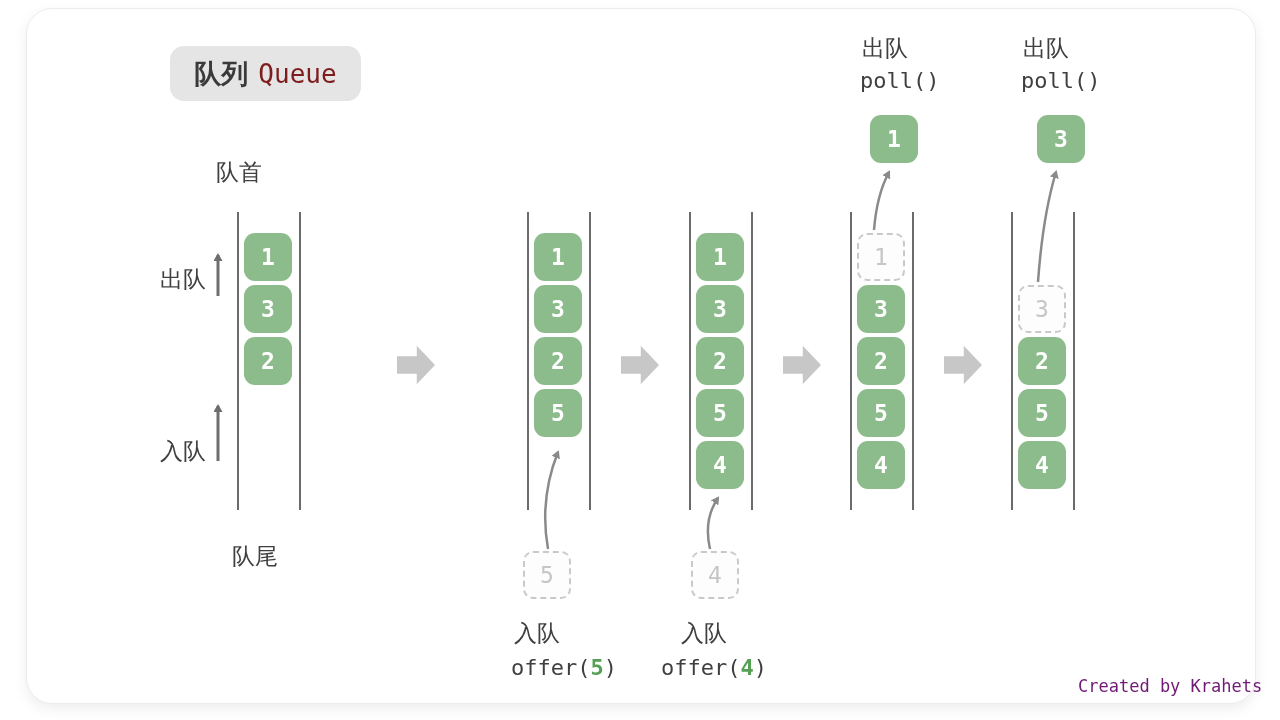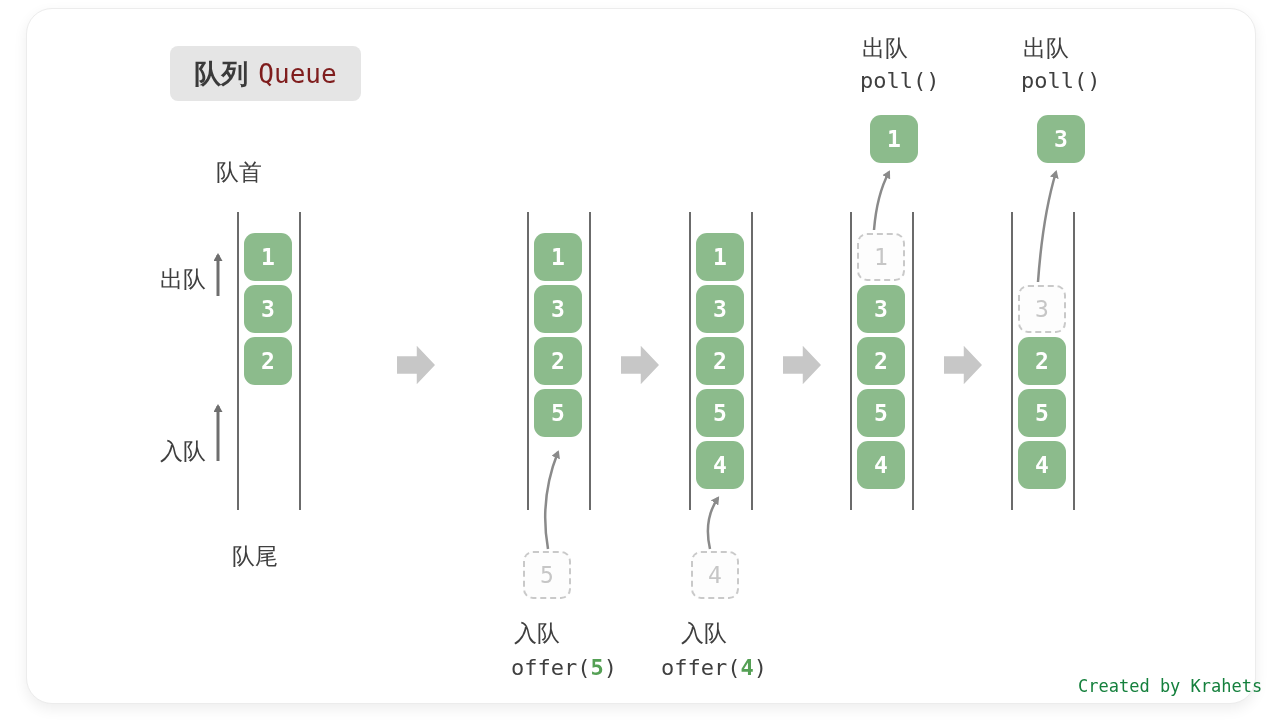--- a/index.html
+++ b/index.html
@@ -9,21 +9,21 @@
   .canvas { position: absolute; left: 0; top: 0; width: 1280px; height: 720px; }
 
   .card {
     position: absolute; left: 26px; top: 8px; width: 1230px; height: 696px;
     background: #ffffff; border: 1px solid #ececec; border-radius: 26px;
     box-shadow: 0 5px 14px rgba(0,0,0,0.07);
   }
 
   .badge {
     position: absolute; left: 170px; top: 46px; width: 191px; height: 55px;
-    background: #e5e5e5; border-radius: 8px;
+    background: #e5e5e5; border-radius: 14px;
     display: flex; align-items: center; justify-content: center; gap: 10px;
   }
   .badge .zh { font-weight: bold; font-size: 27px; color: #3a3a3a; }
   .badge .en { font-family: "DejaVu Sans Mono", "Liberation Mono", monospace; font-size: 26px; color: #7f1d1d; }
 
   .cn-label { position: absolute; font-weight: normal; font-size: 23px; color: #3f3f3f; white-space: nowrap; }
   .code-label { position: absolute; font-family: "DejaVu Sans Mono", "Liberation Mono", monospace; font-size: 22px; color: #3f3f3f; white-space: nowrap; }
   .code-label .arg { color: #55a055; font-weight: bold; }
 
   .vline { position: absolute; width: 1.5px; height: 298px; top: 212px; background: #6b6b6b; }
@@ -44,21 +44,21 @@
 
   .block-arrow {
     position: absolute; width: 38px; height: 40px; background: #c7c7c7;
     clip-path: polygon(0% 28%, 52% 28%, 52% 2%, 100% 50%, 52% 98%, 52% 72%, 0% 72%);
   }
 
   svg.overlay { position: absolute; left: 0; top: 0; width: 1280px; height: 720px; pointer-events: none; }
 
   .watermark {
     position: absolute; left: 1078px; top: 676px;
-    font-family: "DejaVu Sans Mono", "Liberation Mono", monospace; font-size: 17px; color: #15803d;
+    font-family: "DejaVu Sans Mono", "Liberation Mono", monospace; font-size: 17px; color: #701a75;
   }
 </style>
 </head>
 <body>
 
 <div class="canvas">
 
   <div class="card"></div>
 
   <div class="badge">

